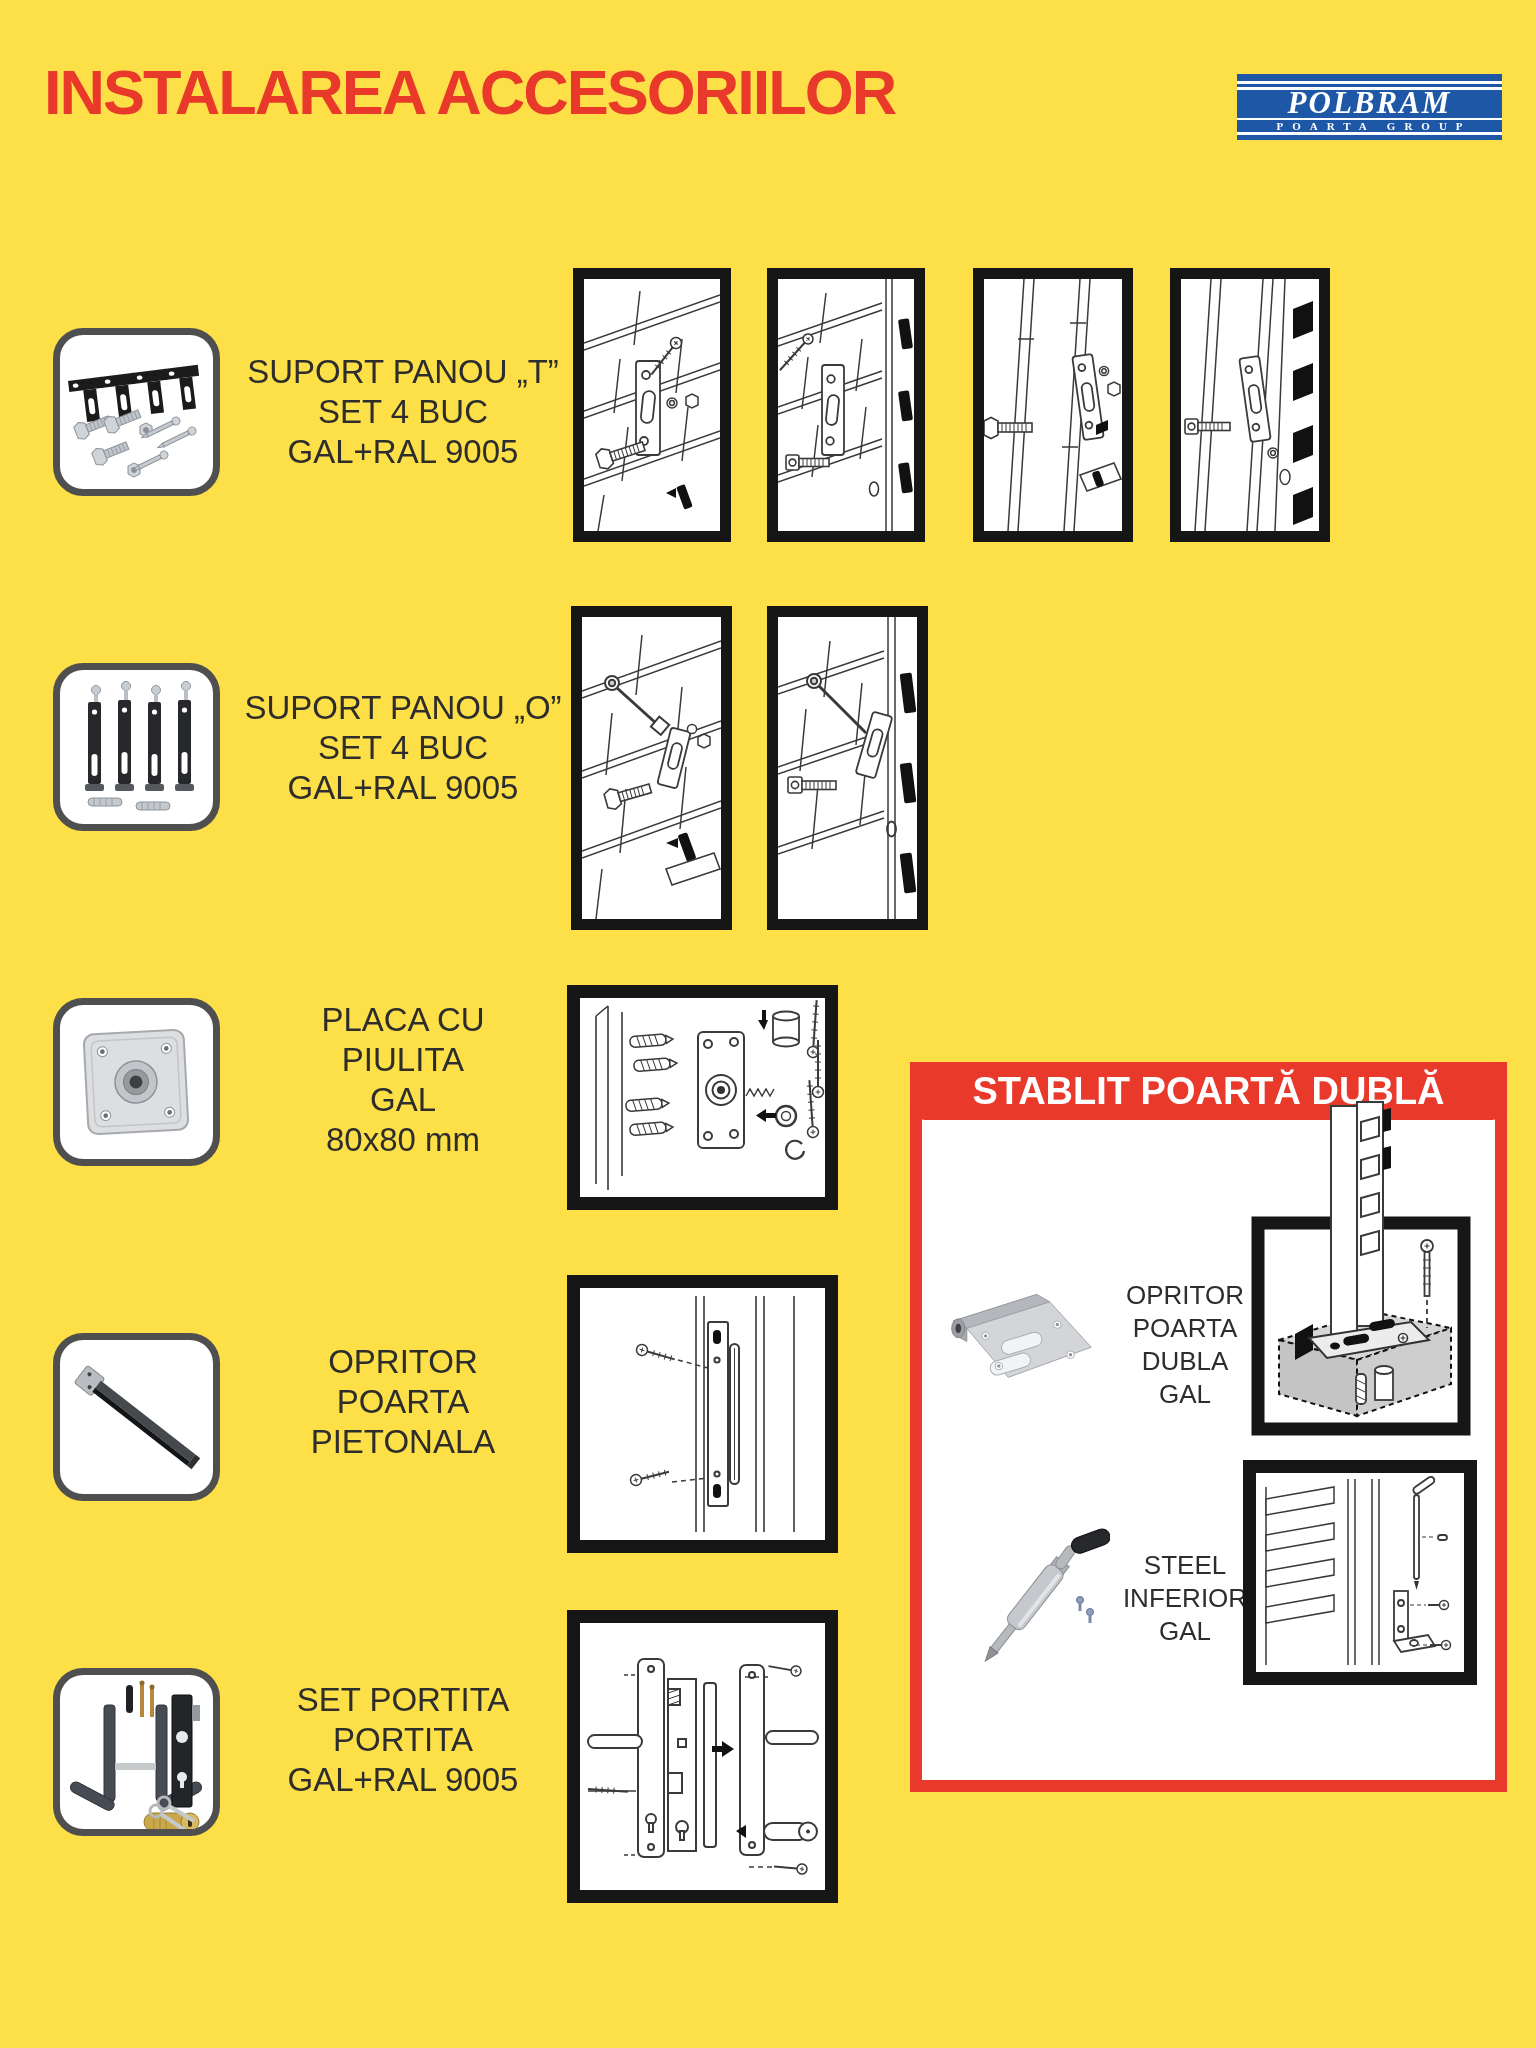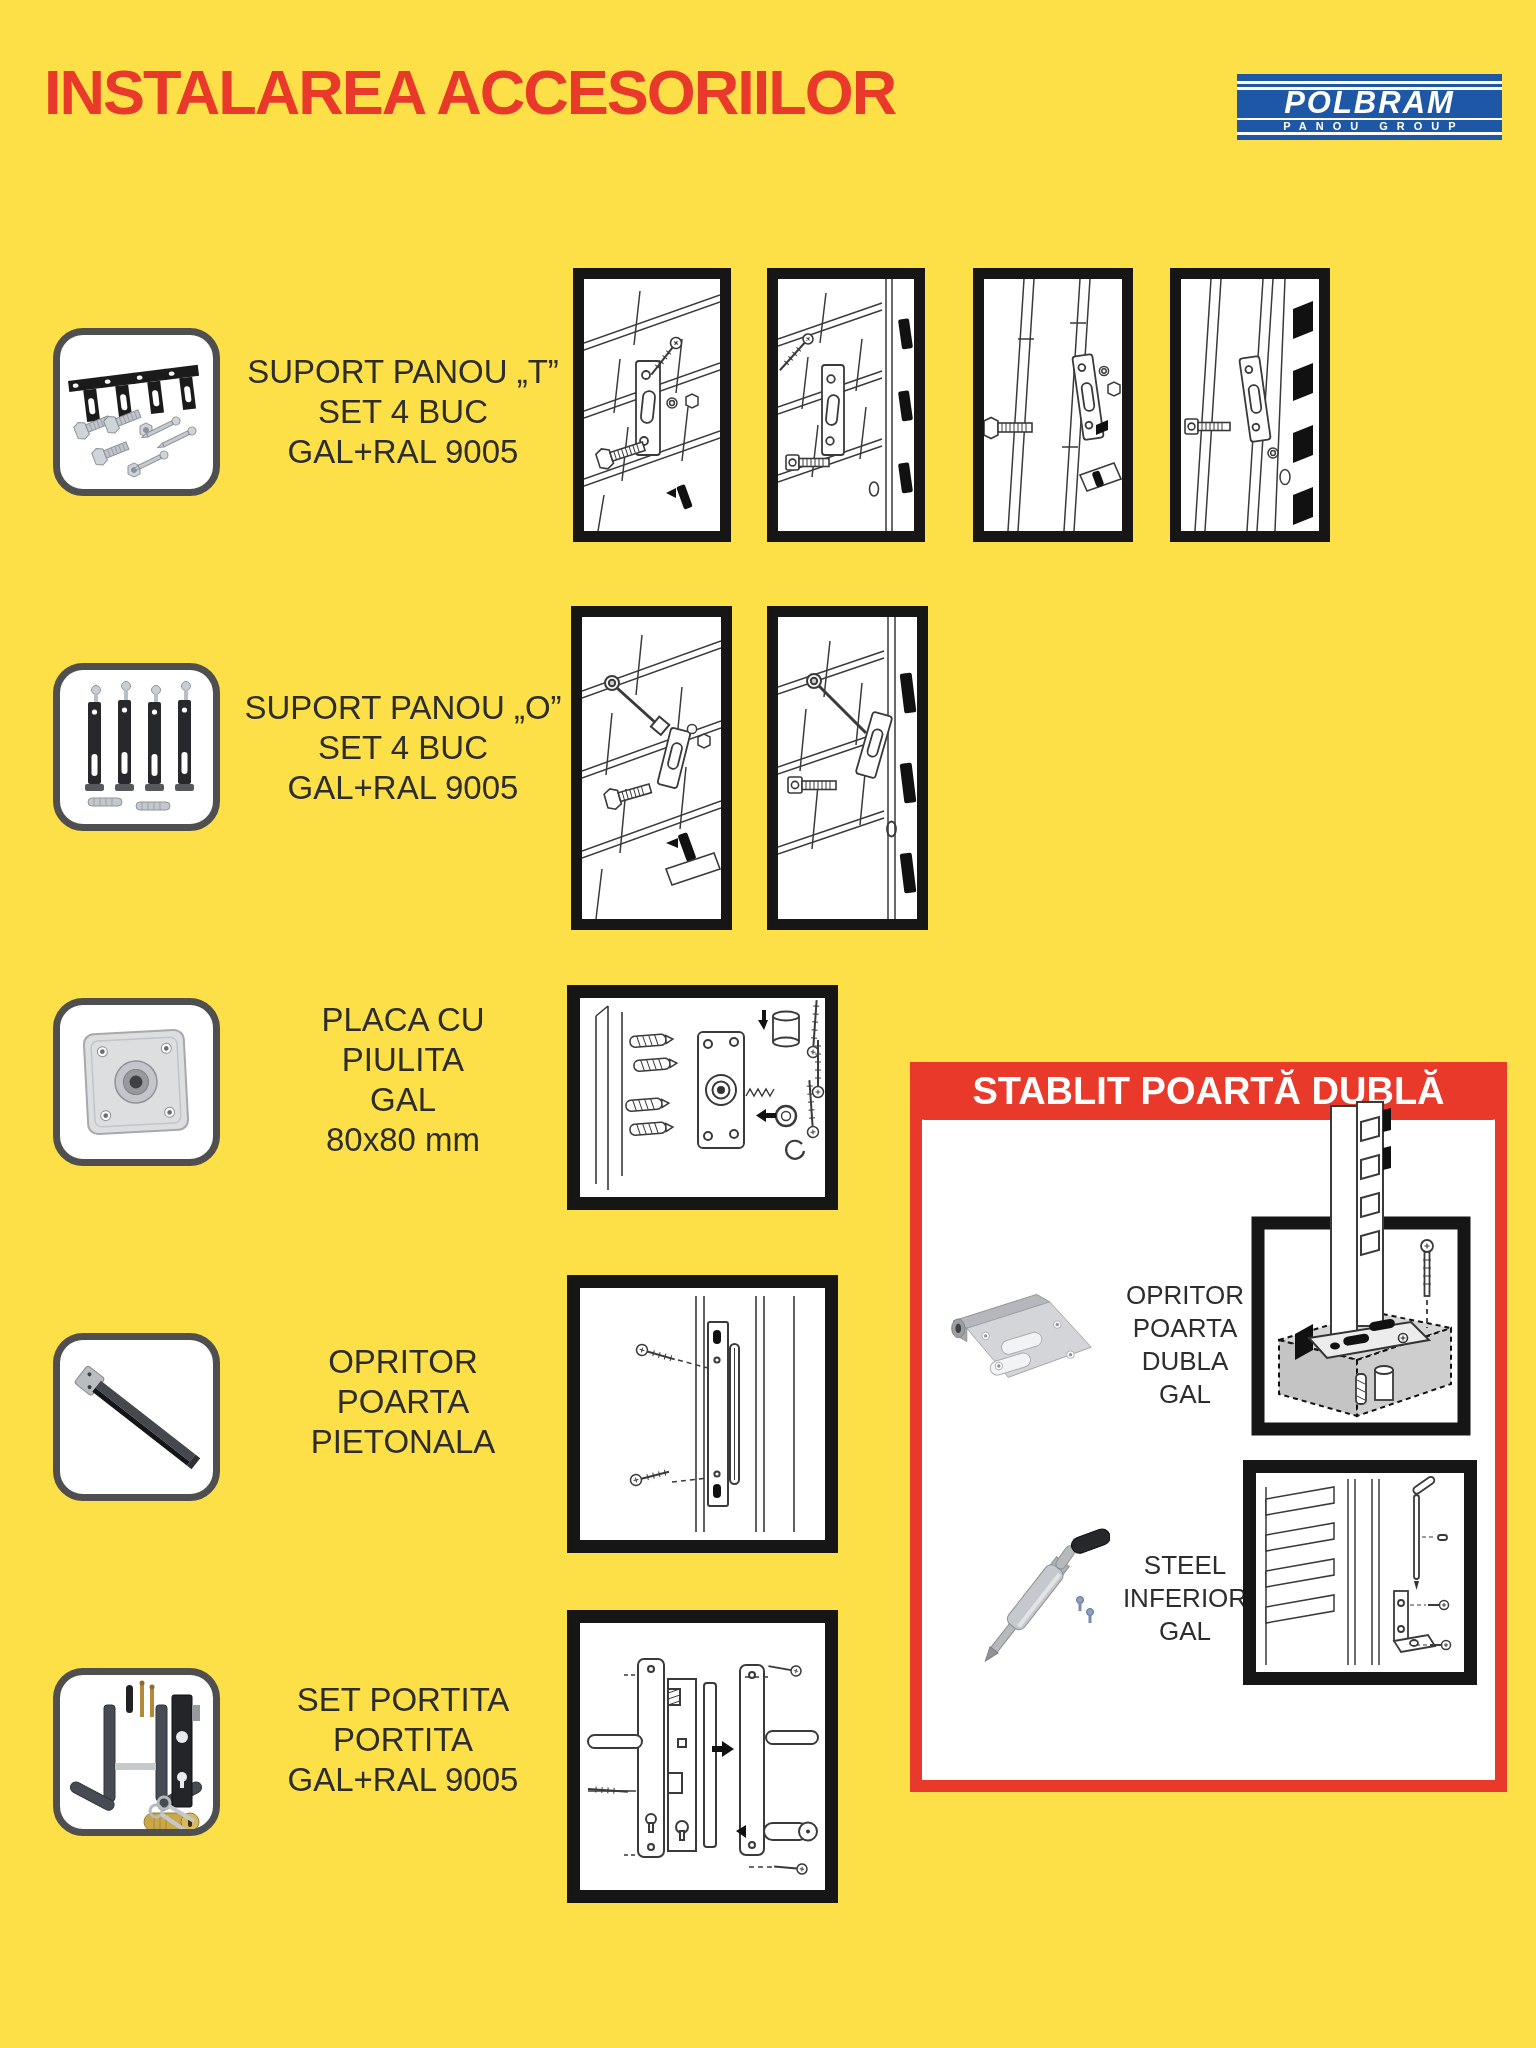--- a/index.html
+++ b/index.html
@@ -10,21 +10,21 @@
     --line:#3a3a3a;
   }
   html,body{margin:0;padding:0;background:#fff;}
   .page{position:relative;width:1536px;height:2048px;background:#fde047;overflow:hidden;
         font-family:"Liberation Sans",sans-serif;color:var(--ink);}
   .abs{position:absolute;}
   
   .title{left:44px;top:56px;font-size:63px;font-weight:800;letter-spacing:-2px;color:var(--red);white-space:nowrap;}
   .logo{left:1237px;top:74px;width:265px;height:66px;background:var(--blue);
         background-image:linear-gradient(#1d57a6 0 7px,#fff 7px 10px,#1d57a6 10px 13px,#fff 13px 16px,
-          #1d57a6 16px 44px,#fff 44px 46px,#1d57a6 46px 58px,#fff 58px 61px,#1d57a6 61px 66px);}
+          #1d57a6 16px 44px,#fff 44px 46px,#1d57a6 46px 58px,#fff 58px 61px,#1d57a6 61px 66px);font-family:Liberation Serif, serif;}
   .logo-name{position:absolute;left:0;right:0;top:13px;height:32px;display:flex;align-items:center;justify-content:center;
         color:#fff;font-weight:800;font-style:italic;font-size:31px;letter-spacing:2px;}
   .logo-sub{position:absolute;left:0;right:0;top:45px;height:13px;display:flex;align-items:center;justify-content:center;
         color:#fff;font-weight:700;font-size:11px;letter-spacing:9px;text-indent:9px;}
   
   .tile{width:167px;height:168px;background:#fff;border:7px solid #4f4f4f;border-radius:30px;box-sizing:border-box;overflow:hidden;}
   .tile svg{display:block;width:100%;height:100%;}
   
   .plabel{left:228px;width:350px;text-align:center;font-size:33px;line-height:40px;color:var(--ink);}
   .dg-label{width:170px;text-align:center;font-size:26px;line-height:33px;color:var(--ink);}
@@ -40,21 +40,21 @@
   .ln{stroke:var(--line);fill:none;}
 </style>
 </head>
 <body>
 
 <div class="page">
 
   <div class="abs title">INSTALAREA ACCESORIILOR</div>
   <div class="abs logo">
     <div class="logo-name">POLBRAM</div>
-    <div class="logo-sub">PANOU GROUP</div>
+    <div class="logo-sub">POARTA GROUP</div>
   </div>
 
   <div class="abs tile" style="left:53px;top:328px;">
     <svg viewBox="0 0 153 154">
       <g>
         <g transform="translate(8,46) rotate(-7)">
           <rect width="34" height="11" fill="#1b1b1b"></rect>
             <ellipse cx="7" cy="5.5" rx="2.8" ry="2.2" fill="#fff"></ellipse>
           <rect x="14" y="11" width="13" height="32" fill="#1b1b1b"></rect>
             <rect x="17.5" y="20" width="6" height="16" rx="3" fill="#fff"></rect>

